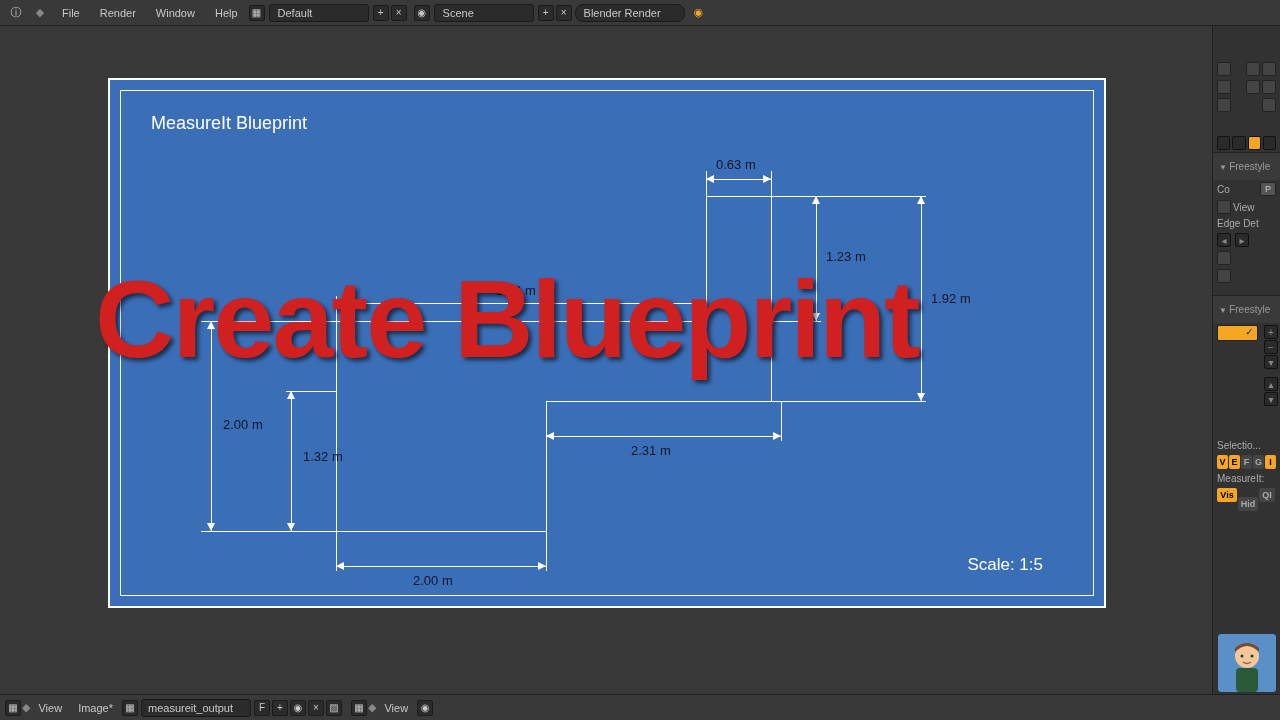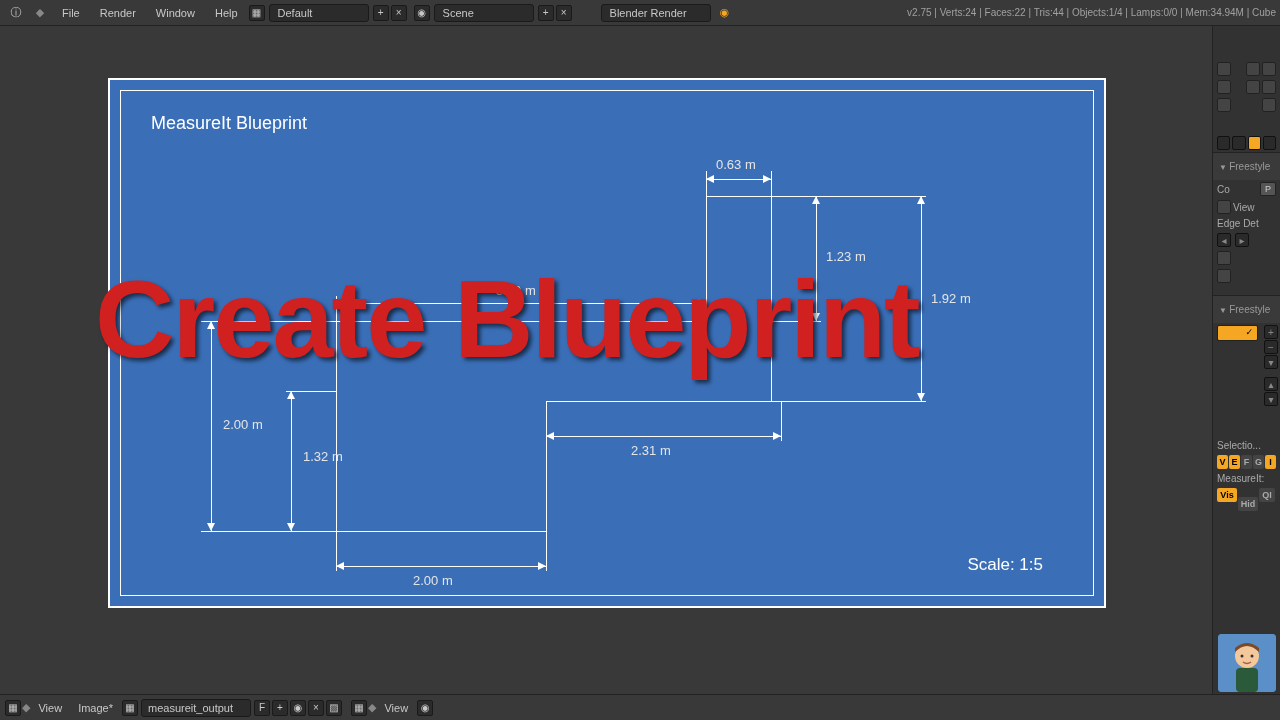--- a/index.html
+++ b/index.html
@@ -29,21 +29,21 @@
 .create-bp { position: absolute; top: 255px; left: 95px; font-size: 110px; font-weight: bold; color: #d02020; text-shadow: 3px 3px 4px rgba(0,0,0,0.6); letter-spacing: -2px; z-index: 10; }
 
 
 .viewport { position: absolute; top: 26px; left: 0; right: 68px; bottom: 26px; background: #393939; }
 
 
 .blueprint { position: absolute; top: 52px; left: 108px; width: 998px; height: 530px; background: #3a6fb8; border: 2px solid #ffffff; }
 .blueprint-inner { position: absolute; top: 10px; left: 10px; right: 10px; bottom: 10px; border: 1px solid #ffffff; }
 .bp-title { position: absolute; top: 22px; left: 30px; color: #fff; font-size: 18px; }
 .bp-scale { position: absolute; bottom: 20px; right: 50px; color: #fff; font-size: 17px; }
-.bp-dim { position: absolute; color: #e5e5e5; font-size: 13px; }
+.bp-dim { position: absolute; color: #0f172a; font-size: 13px; }
 
 
 .fp-line { position: absolute; background: #fff; }
 
 
 .arrow-h { position: absolute; height: 1px; background: #fff; }
 .arrow-h::before, .arrow-h::after { content: ''; position: absolute; top: -4px; width: 0; height: 0; border-top: 4px solid transparent; border-bottom: 4px solid transparent; }
 .arrow-h::before { left: 0; border-right: 8px solid #fff; }
 .arrow-h::after { right: 0; border-left: 8px solid #fff; }
 .arrow-v { position: absolute; width: 1px; background: #fff; }
@@ -100,25 +100,24 @@
       <span>Default</span>
     </div>
   <div class="small-btn">+</div>
   <div class="small-btn">×</div>
   <div class="small-btn" style="margin-left:6px;">◉</div>
   <div class="dropdown wide">
       <span>Scene</span>
     </div>
   <div class="small-btn">+</div>
   <div class="small-btn">×</div>
-  <div class="dropdown" style="margin-left:28px;min-width:110px;">
+  <div class="dropdown" style="margin-left:2px;min-width:110px;border-radius:8px;">
       <span>Blender Render</span>
     </div>
   <span class="blender-icon">◉</span>
-  <div class="stats">v2.75 | Verts:24 | Faces:22 | Tris:44 | Objects:1/4 | Lamps:0/0 | Mem:34.94M | Cube</div>
 </div>
 
 <div class="addon-label">Blender Add-on</div>
 
 <div class="measureit-logo">
   <div class="main">
     <span class="red">Measure</span><span class="it">IT</span>
   </div>
   <div class="sub">Measurement tools</div>
 </div>

